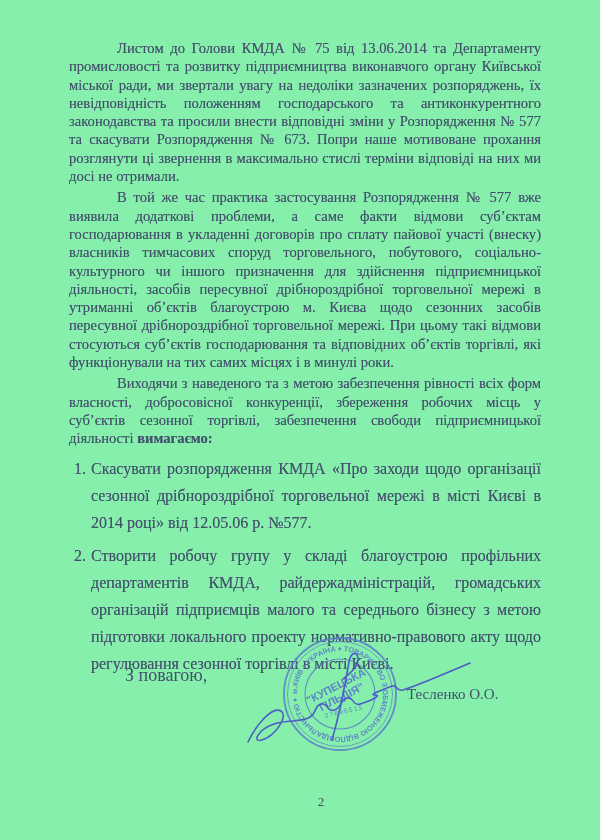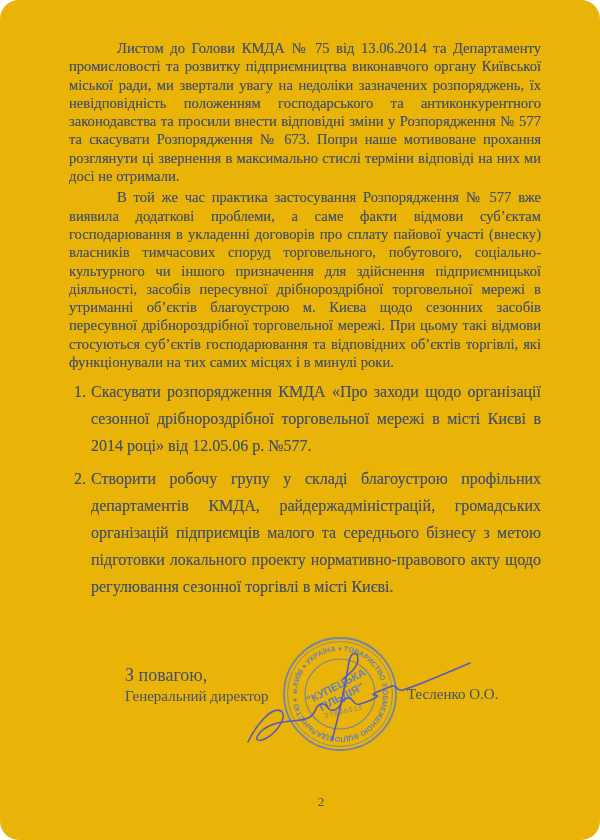--- a/index.html
+++ b/index.html
@@ -4,21 +4,21 @@
 <style>
   html, body { margin: 0; padding: 0; }
   body {
     width: 600px; height: 840px;
     background: #ffffff;
     font-family: "Liberation Serif", serif;
     color: #42506c;
     position: relative;
     overflow: hidden;
   }
-  .page { position: absolute; inset: 0; background: #eab308; border-radius: 19px; }
+  .page { position: absolute; inset: 0; background: #86efac; }
 
   .body-text {
     position: absolute;
     left: 69px; top: 39px;
     width: 472px;
   }
   .para {
     margin: 0 0 3px 0;
     text-indent: 48px;
     text-align: justify;
@@ -66,29 +66,30 @@
   }
 </style>
 </head>
 <body>
 
 <div class="page">
 
   <div class="body-text">
     <p class="para"><span>Листом до Голови КМДА № 75 від 13.06.2014 та Департаменту промисловості та розвитку підприємництва виконавчого органу Київської міської ради, ми звертали увагу на недоліки зазначених розпоряджень, їх невідповідність положенням господарського та антиконкурентного законодавства та просили внести відповідні зміни у Розпорядження № 577 та скасувати Розпорядження № 673. Попри наше мотивоване прохання розглянути ці звернення в максимально стислі терміни відповіді на них ми досі не отримали.</span></p>
     <p class="para"><span>В той же час практика застосування Розпорядження № 577 вже виявила додаткові проблеми, а саме факти відмови суб’єктам господарювання в укладенні договорів про сплату пайової участі (внеску) власників тимчасових споруд торговельного, побутового, соціально-культурного чи іншого призначення для здійснення підприємницької діяльності, засобів пересувної дрібнороздрібної торговельної мережі в утриманні об’єктів благоустрою м. Києва щодо сезонних засобів пересувної дрібнороздрібної торговельної мережі. При цьому такі відмови стосуються суб’єктів господарювання та відповідних об’єктів торгівлі, які функціонували на тих самих місцях і в минулі роки.</span></p>
+    <p class="para"><span>Виходячи з наведеного та з метою забезпечення рівності всіх форм власності, добросовісної конкуренції, збереження робочих місць у суб’єктів сезонної торгівлі, забезпечення свободи підприємницької діяльності</span>
+      <strong>вимагаємо:</strong></p>
 
     <ol class="demands">
       <li>Скасувати розпорядження КМДА «Про заходи щодо організації сезонної дрібнороздрібної торговельної мережі в місті Києві в 2014 році» від 12.05.06 р. №577.</li>
       <li>Створити робочу групу у складі благоустрою профільних департаментів КМДА, райдержадміністрацій, громадських організацій підприємців малого та середнього бізнесу з метою підготовки локального проекту нормативно-правового акту щодо регулювання сезонної торгівлі в місті Києві.</li>
     </ol>
   </div>
 
   <div class="sig-closing">З повагою,</div>
-  <div class="sig-title">Генеральний директор</div>
   <div class="sig-name">Тесленко О.О.</div>
 
   <div class="stamp-wrap">
     <svg width="140" height="140" viewBox="0 0 140 140">
       <g fill="none" stroke="#5b7cc9">
         <circle cx="70" cy="70" r="56" stroke-width="1.8" opacity="0.85"></circle>
         <circle cx="70" cy="70" r="52.5" stroke-width="0.9" opacity="0.75"></circle>
         <circle cx="70" cy="70" r="35" stroke-width="1.1" opacity="0.8"></circle>
       </g>
       <defs>

